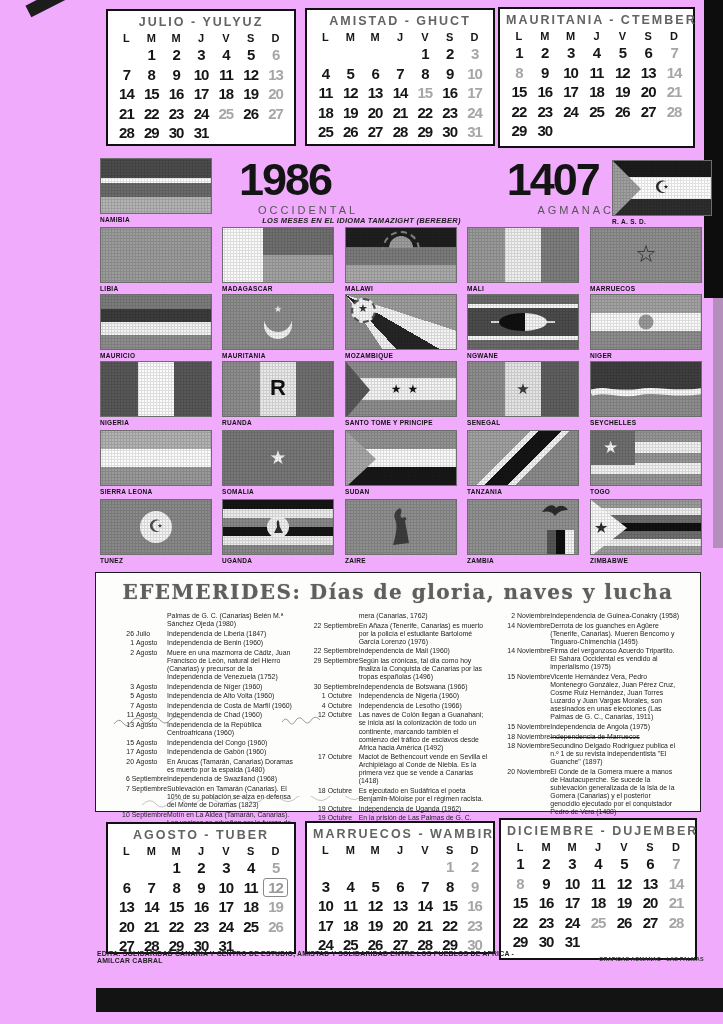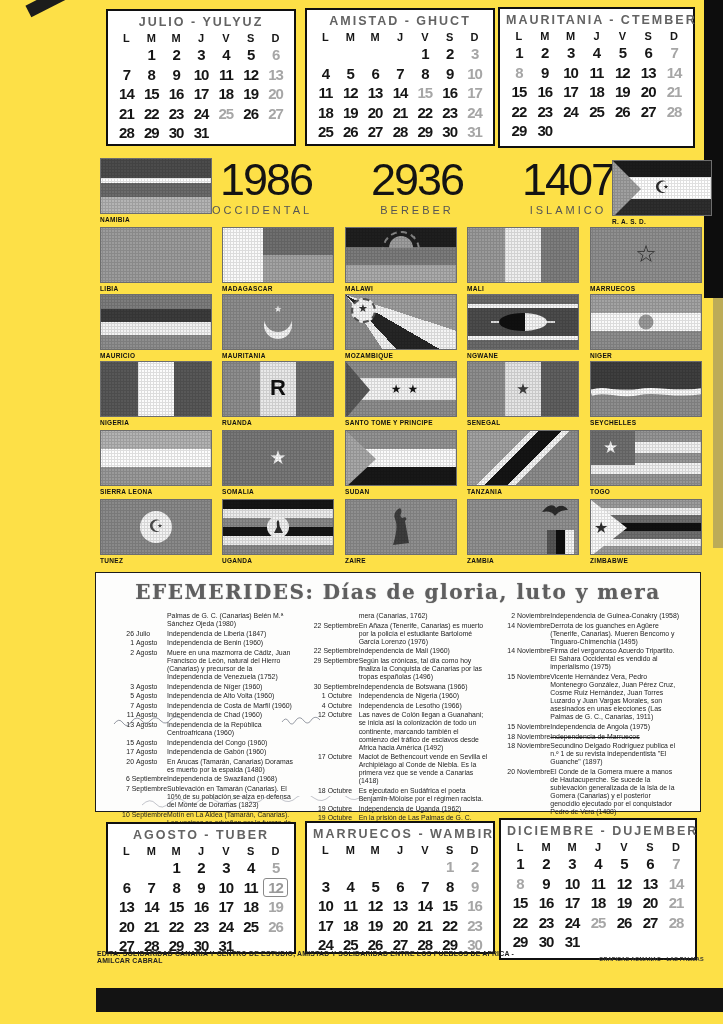--- a/index.html
+++ b/index.html
@@ -1,16 +1,16 @@
 <!DOCTYPE html>
 <html><head>
 <meta charset="utf-8">
 <style>
   html,body{margin:0;padding:0;background:#e8e7e4;}
-  .page{position:relative;width:723px;height:1024px;background:#fde047;
+  .page{position:relative;width:723px;height:1024px;background:#f0abfc;
         font-family:"Liberation Sans",sans-serif;overflow:hidden;margin:0 auto;}
 
   
   .art{position:absolute;}
   #art-corner{left:26px;top:-5px;width:44px;height:13px;background:#1c1c1c;transform:rotate(-27deg);}
   #art-right{right:0;top:0;width:19px;height:298px;background:#0d0d0d;}
   #art-right2{right:0;top:298px;width:10px;height:250px;background:#6d6d6d;opacity:.45;}
   #art-bottom{left:96px;top:988px;width:627px;height:24px;background:#131313;}
 
   
@@ -24,22 +24,22 @@
   .cal-title{text-align:center;font-weight:700;font-size:12.5px;letter-spacing:2px;color:#636363;margin:1px 0 2px;white-space:nowrap;}
   .cal-grid{display:grid;grid-template-columns:repeat(7,1fr);}
   .cal-grid .hd{font-weight:700;font-size:11px;text-align:center;color:#161616;line-height:14px;}
   .day{font-weight:700;font-size:15px;text-align:center;line-height:19.5px;color:#161616;letter-spacing:-1px;}
   .day.muted{color:#a6a6a6;}
   .day.boxed{color:#9a9a9a;outline:1.5px solid #8a8a8a;outline-offset:-1px;border-radius:3px;}
 
   
   #years{position:absolute;left:212px;top:158px;width:402px;display:flex;justify-content:space-between;}
   .year{text-align:center;}
-  .year .val{font-size:45px;font-weight:400;letter-spacing:-2px;color:#141414;line-height:44px;text-align:right;}
-  .year .lab{font-size:11px;letter-spacing:3px;color:#555;margin-top:2px;}
+  .year .val{font-size:45px;font-weight:700;letter-spacing:-2px;color:#141414;line-height:44px;}
+  .year .lab{font-size:11px;letter-spacing:3px;color:#555;margin-top:2px;padding-left:46px;}
   #subtitle{position:absolute;left:0;right:0;top:216px;text-align:center;
             font-size:7.5px;font-weight:700;font-style:italic;color:#1d1d1d;letter-spacing:.3px;}
 
   
   .flagcell{position:absolute;width:112px;}
   .flag{position:relative;width:112px;height:56px;border:1px solid #6d6d6d;box-sizing:border-box;overflow:hidden;background:#bbb;}
   .flag::after{content:'';position:absolute;inset:0;pointer-events:none;
       background-image:radial-gradient(rgba(0,0,0,.12) 1px, transparent 1.2px);background-size:3px 3px;}
   .flaglabel{font-size:6.5px;font-weight:700;color:#111;margin-top:2px;letter-spacing:.3px;}
   .em{position:absolute;left:50%;top:50%;transform:translate(-50%,-52%);}
@@ -239,35 +239,32 @@
   <div class="flagcell" style="left:100px;top:158px" data-flag="namibia">
       <div class="flag f-namibia"></div>
       <div class="flaglabel">NAMIBIA</div>
     </div>
   <div id="years">
     <div class="year">
       <div class="val">1986</div>
       <div class="lab">OCCIDENTAL</div>
     </div>
     <div class="year">
-      <div class="val">2936</div>
-      <div class="lab">BEREBER</div>
-    </div>
-    <div class="year">
       <div class="val">1407</div>
-      <div class="lab">ISLAMICO</div>
+      <div class="lab">AGMANAC</div>
     </div>
   </div>
   <div class="flagcell" style="left:612px;top:160px;width:100px" data-flag="rasd">
       <div class="flag f-rasd">
         <div class="tri-l" style="border-top:28px solid transparent;border-bottom:28px solid transparent;border-left:28px solid #a0a0a0"></div>
         <span class="em" style="font-size:17px;color:#2e2e2e">☪</span>
       </div>
       <div class="flaglabel">R. A. S. D.</div>
     </div>
+  <div id="subtitle">LOS MESES EN EL IDIOMA TAMAZIGHT (BEREBER)</div>
 
   <div id="flaggrid">
       <div class="flagcell" style="left: 100px; top: 227px;">
         <div class="flag f-libia"></div>
         <div class="flaglabel">LIBIA</div>
       </div>
       <div class="flagcell" style="left: 222px; top: 227px;">
         <div class="flag f-madagascar"></div>
         <div class="flaglabel">MADAGASCAR</div>
       </div>
@@ -419,21 +416,21 @@
       <div class="flagcell" style="left: 590px; top: 499px;">
         <div class="flag f-zimbabwe">
           <div class="tri-l" style="border-top:28px solid transparent;border-bottom:28px solid transparent;border-left:36px solid #fafafa"></div>
           <span style="position:absolute;left:3px;top:50%;transform:translateY(-50%);color:#2f2f2f;font-size:16px">★</span>
         </div>
         <div class="flaglabel">ZIMBABWE</div>
       </div>
     </div>
 
   <div id="efem">
-    <div class="efem-title">EFEMERIDES: Días de gloria, luto y mera</div>
+    <div class="efem-title">EFEMERIDES: Días de gloria, naves y lucha</div>
     <div class="efem-cols" id="efem-cols">
         <div class="ecol">
           <div class="erow">
             <span class="ed"></span>
             <span class="et">Palmas de G. C. (Canarias) Belén M.ª Sánchez Ojeda (1980)</span>
           </div>
           <div class="erow">
             <span class="ed">
               <span class="n">26</span>
               <span class="m">Julio</span>

